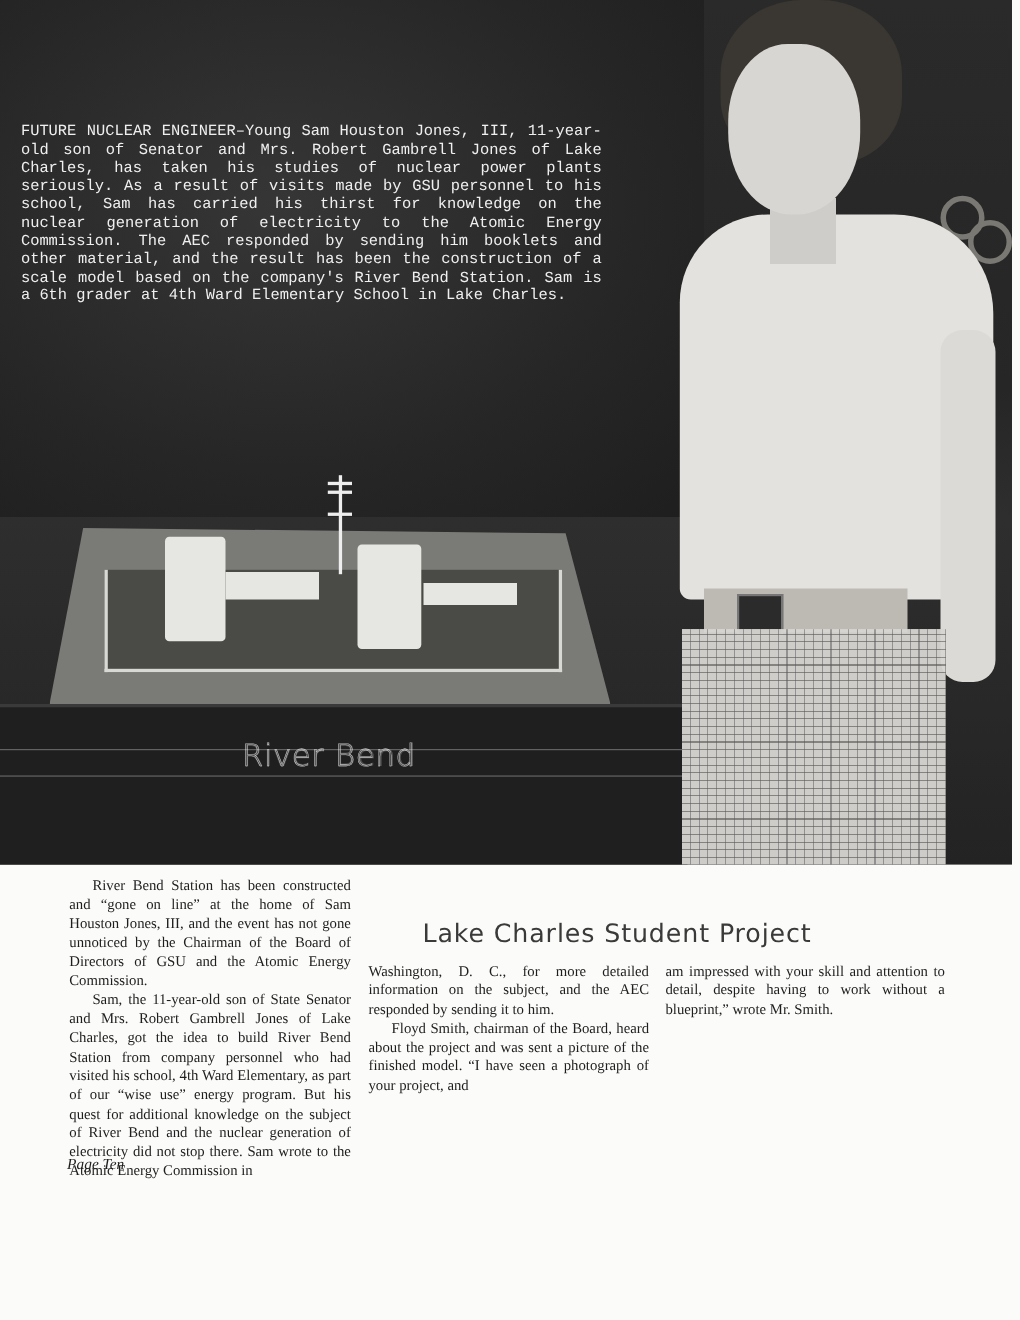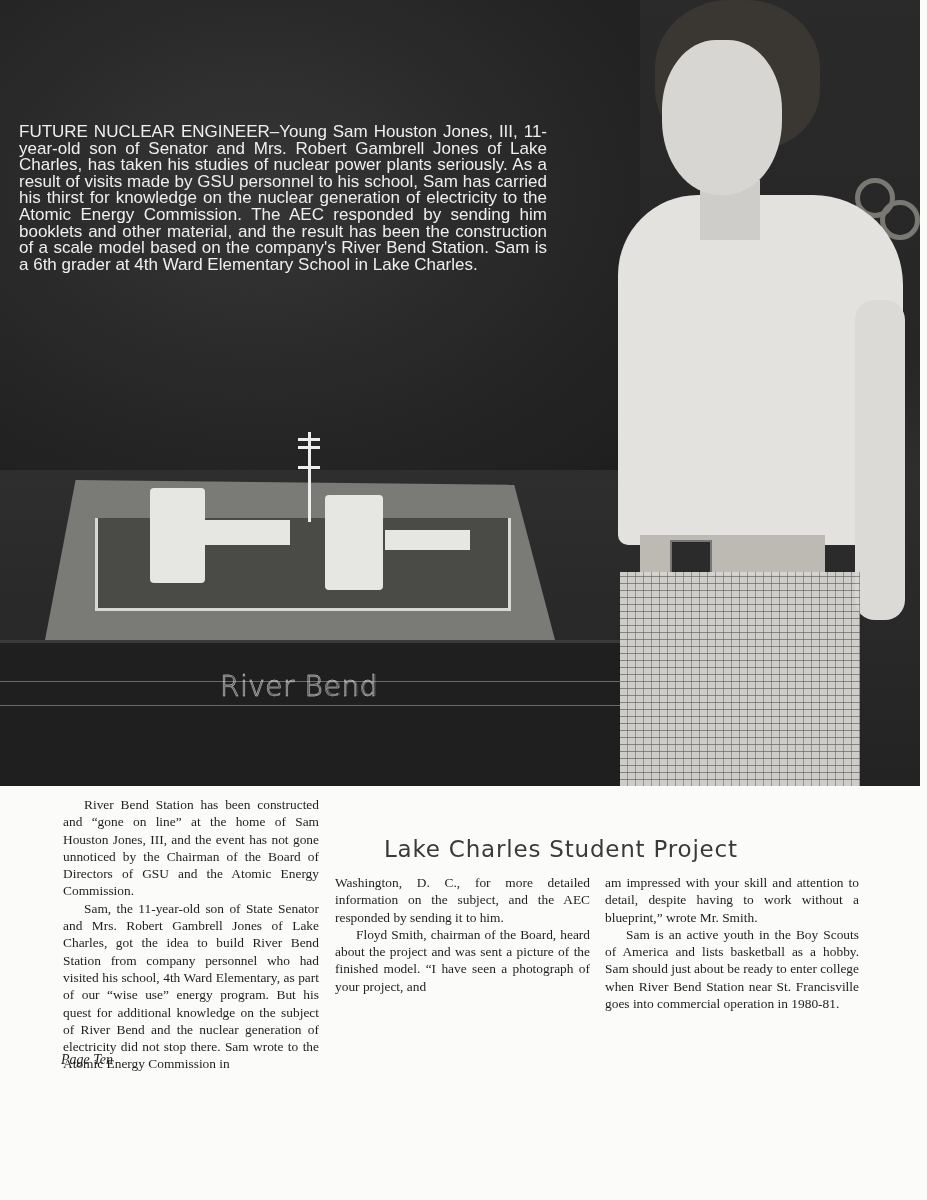--- a/index.html
+++ b/index.html
@@ -1,19 +1,19 @@
 <!DOCTYPE html>
 <html><head>
 <meta charset="utf-8">
 <style>
   html,body{margin:0;padding:0;}
   body{width:927px;height:1200px;background:#fbfbf9;position:relative;overflow:hidden;font-family:"Liberation Serif","DejaVu Serif",serif;color:#1e1e1e;}
   .photo{position:absolute;left:0;top:0;width:920px;height:786px;background:linear-gradient(180deg,#2a2a2a 0%,#262626 45%,#2e2e2e 60%,#232323 100%);overflow:hidden;}
   .photo .wall{position:absolute;left:0;top:0;width:640px;height:470px;background:radial-gradient(ellipse at 40% 40%,#363636 0%,#262626 60%,#1e1e1e 100%);}
-  .caption{position:absolute;left:19px;top:124px;width:528px;color:#efefef;font-size:17px;line-height:16.6px;text-align:justify;font-family:Liberation Sans, sans-serif;}
+  .caption{position:absolute;left:19px;top:112px;width:528px;color:#efefef;font-size:14px;line-height:16.6px;text-align:justify;font-family:Liberation Mono, monospace;}
   .caption b{font-weight:normal;}
   
   .table-top{position:absolute;left:45px;top:480px;width:510px;height:160px;background:#7a7a76;clip-path:polygon(6% 0,92% 3%,100% 100%,0 100%);}
   .model-base{position:absolute;left:95px;top:518px;width:410px;height:90px;background:#4a4a47;border:3px solid #d8d8d4;border-top:none;}
   .bldg{position:absolute;background:#e6e6e2;}
   .tower{position:absolute;width:3px;background:#eee;}
   .desk{position:absolute;left:0;top:640px;width:625px;height:146px;background:#1f1f1f;border-top:3px solid #3a3a3a;}
   .desk .rule{position:absolute;left:0;right:0;height:1px;background:#6a6a6a;}
   .rb-label{position:absolute;left:220px;top:670px;color:#e6e6e6;font-family:"DejaVu Sans",sans-serif;font-weight:200;font-size:28px;letter-spacing:0.5px;-webkit-text-stroke:0.3px #e6e6e6;color:transparent;}
   .rb-label-fill{position:absolute;left:220px;top:670px;font-family:"DejaVu Sans",sans-serif;font-size:28px;letter-spacing:0.5px;color:rgba(230,230,230,0.25);}
@@ -85,16 +85,15 @@
   <p>Sam, the 11-year-old son of State Senator and Mrs. Robert Gambrell Jones of Lake Charles, got the idea to build River Bend Station from company personnel who had visited his school, 4th Ward Elementary, as part of our “wise use” energy program. But his quest for additional knowledge on the subject of River Bend and the nuclear generation of electricity did not stop there. Sam wrote to the Atomic Energy Commission in</p>
 </div>
 
 <div class="col col2">
   <p class="noindent">Washington, D. C., for more detailed information on the subject, and the AEC responded by sending it to him.</p>
   <p>Floyd Smith, chairman of the Board, heard about the project and was sent a picture of the finished model. “I have seen a photograph of your project, and</p>
 </div>
 
 <div class="col col3">
   <p class="noindent">am impressed with your skill and attention to detail, despite having to work without a blueprint,” wrote Mr. Smith.</p>
-  <p>Sam is an active youth in the Boy Scouts of America and lists basketball as a hobby. Sam should just about be ready to enter college when River Bend Station near St. Francisville goes into commercial operation in 1980-81.</p>
 </div>
 
 <div class="folio">Page Ten</div>
 
 </body></html>

